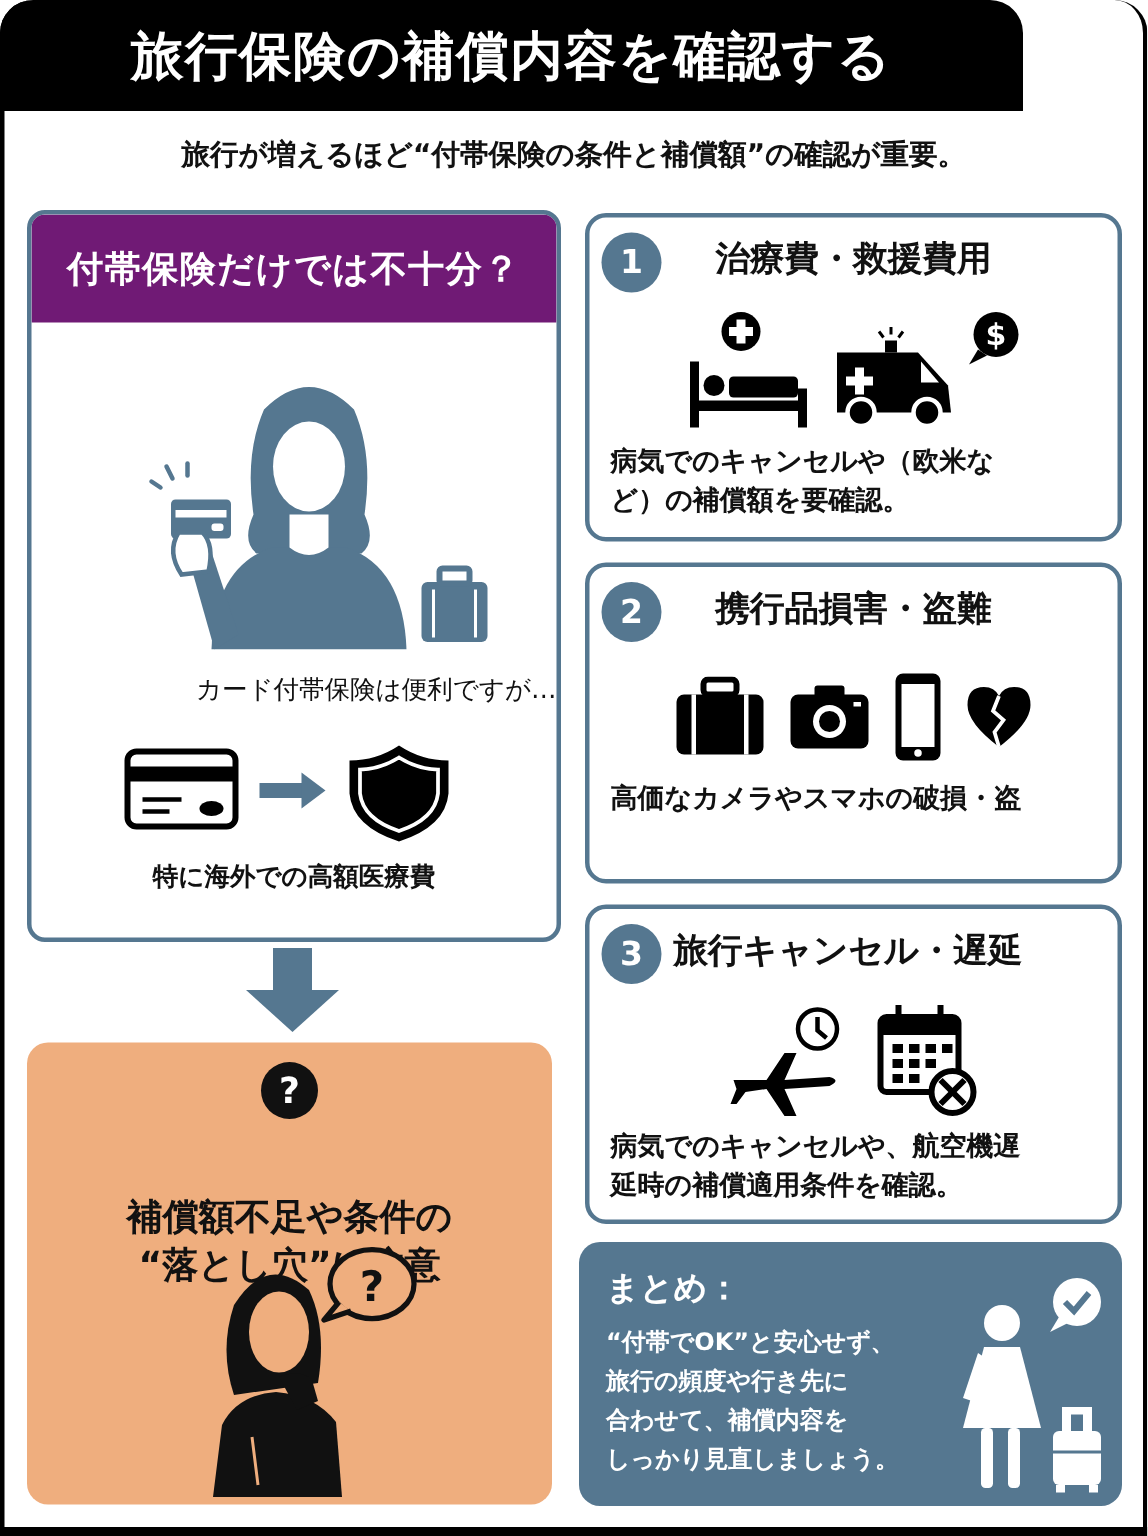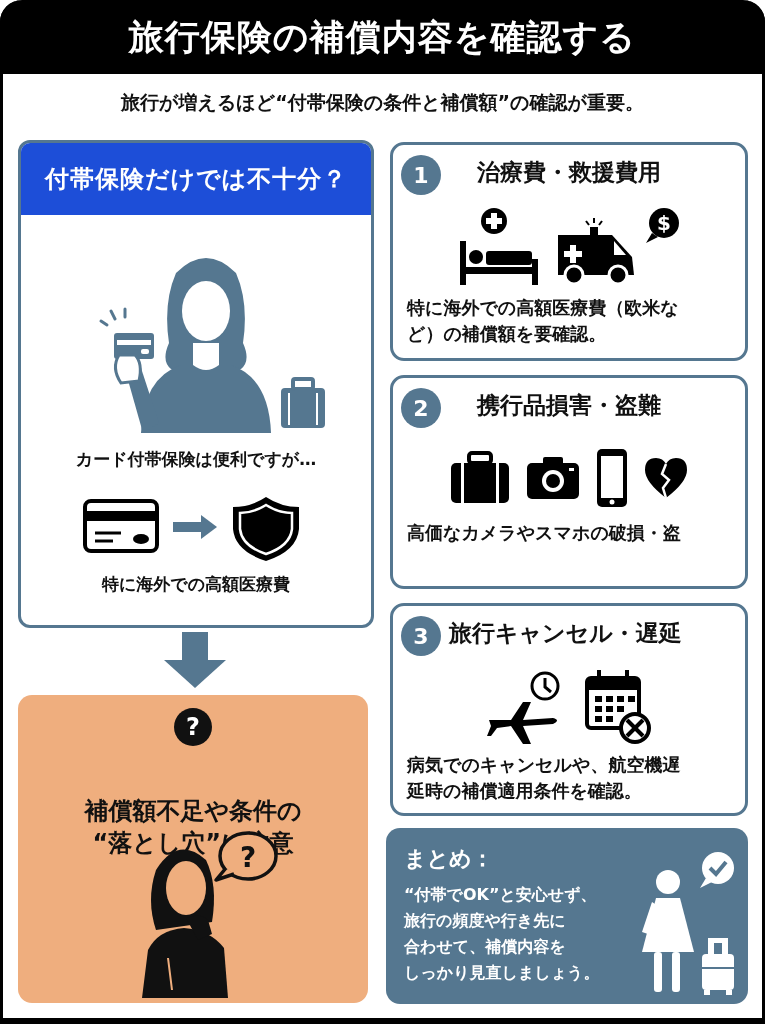--- a/index.html
+++ b/index.html
@@ -1,27 +1,27 @@
 <!DOCTYPE html>
 <html><head>
 <meta charset="utf-8">
 <style>
   * { box-sizing: border-box; margin: 0; padding: 0; }
   html, body { width: 765px; height: 1024px; background: #ffffff; overflow: hidden; }
   body { font-family: "DejaVu Sans", "Liberation Sans", sans-serif; color: #111; position: relative; }
   .frame { position: absolute; left: 0; top: 0; width: 765px; height: 1024px; border: 3px solid #000; border-bottom-width: 6px; border-top: none; border-radius: 22px 22px 0 0; }
-  .header { position: absolute; left: 0; top: 0; width: 765px; height: 74px; background: #000; border-radius: 22px 22px 0 0; display: flex; align-items: center; justify-content: center; }
+  .header { position: absolute; left: 0; top: 0; width: 682px; height: 74px; background: #000; border-radius: 22px 22px 0 0; display: flex; align-items: center; justify-content: center; }
   .header h1 { color: #fff; font-size: 35px; font-weight: bold; letter-spacing: 1px; }
   .subtitle { position: absolute; left: 0; top: 90px; width: 765px; text-align: center; font-size: 19px; font-weight: bold; color: #111; }
 
   
   .left-panel { position: absolute; left: 18px; top: 140px; width: 356px; height: 488px; border: 3px solid #557790; border-radius: 12px; background: #fff; overflow: hidden; }
-  .left-head { height: 72px; background: #1d4ed8; color: #fff; font-size: 24px; font-weight: bold; display: flex; align-items: center; justify-content: center; letter-spacing: 1px; }
+  .left-head { height: 72px; background: #701a75; color: #fff; font-size: 24px; font-weight: bold; display: flex; align-items: center; justify-content: center; letter-spacing: 1px; }
   .woman-illus { position: absolute; left: 60px; top: 100px; width: 250px; height: 190px; }
-  .left-text1 { position: absolute; left: 0; top: 305px; width: 100%; text-align: center; font-size: 17px; font-weight: bold; }
+  .left-text1 { position: absolute; left: 0; top: 305px; width: 100%; text-align: right; font-size: 17px; font-weight: normal; }
   .card-shield { position: absolute; left: 60px; top: 350px; width: 240px; height: 70px; }
   .left-text2 { position: absolute; left: 0; top: 430px; width: 100%; text-align: center; font-size: 17px; font-weight: bold; }
 
   .down-arrow { position: absolute; left: 160px; top: 632px; width: 70px; height: 58px; }
 
   
   .warn-box { position: absolute; left: 18px; top: 695px; width: 350px; height: 308px; background: #EFAE7E; border-radius: 14px; }
   .warn-q { position: absolute; left: 155px; top: 12px; width: 40px; height: 40px; }
   .warn-title { position: absolute; left: 0; top: 58px; width: 100%; text-align: center; font-size: 24px; font-weight: bold; line-height: 32px; color: #111; margin-top: 42px; }
   .thinker { position: absolute; left: 110px; top: 135px; width: 160px; height: 170px; }
@@ -167,21 +167,21 @@
       <line x1="38" y1="1" x2="38" y2="6" stroke="#000" stroke-width="2"></line>
       <line x1="46" y1="4" x2="43" y2="8" stroke="#000" stroke-width="2"></line>
     </svg>
     <svg width="40" height="80" viewBox="0 0 40 80" style="margin-left:-12px">
       <circle cx="22" cy="16" r="15" fill="#000"></circle>
       <path d="M10 26 L4 36 L16 30 Z" fill="#000"></path>
       <text x="22" y="23" text-anchor="middle" font-size="20" font-weight="bold" fill="#fff" font-family="DejaVu Sans, sans-serif">$</text>
     </svg>
   </div>
   <div class="rdesc">
-    <div>特に海外での高額医療費（欧米な</div>
+    <div>病気でのキャンセルや（欧米な</div>
     <div>ど）の補償額を要確認。</div>
   </div>
 </div>
 
 <div class="rcard c2">
   <div class="num">2</div>
   <div class="rtitle">携行品損害・盗難</div>
   <div class="icons" style="top:68px; height:64px; align-items:center;">
     <svg width="62" height="54" viewBox="0 0 62 54">
       <rect x="20" y="2" width="22" height="10" rx="3" fill="none" stroke="#000" stroke-width="4"></rect>

